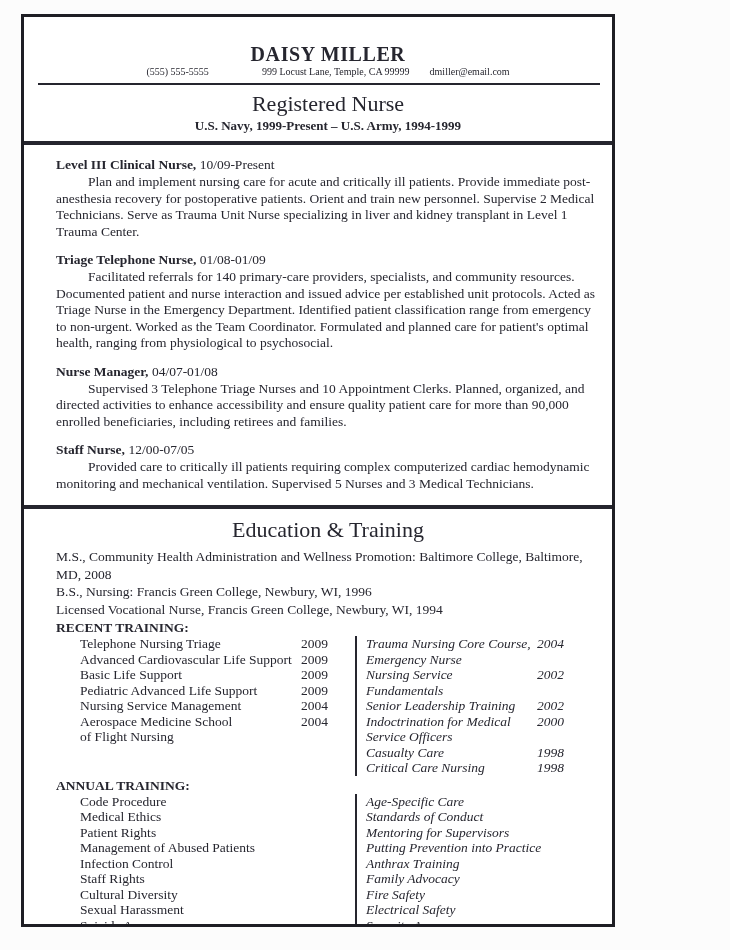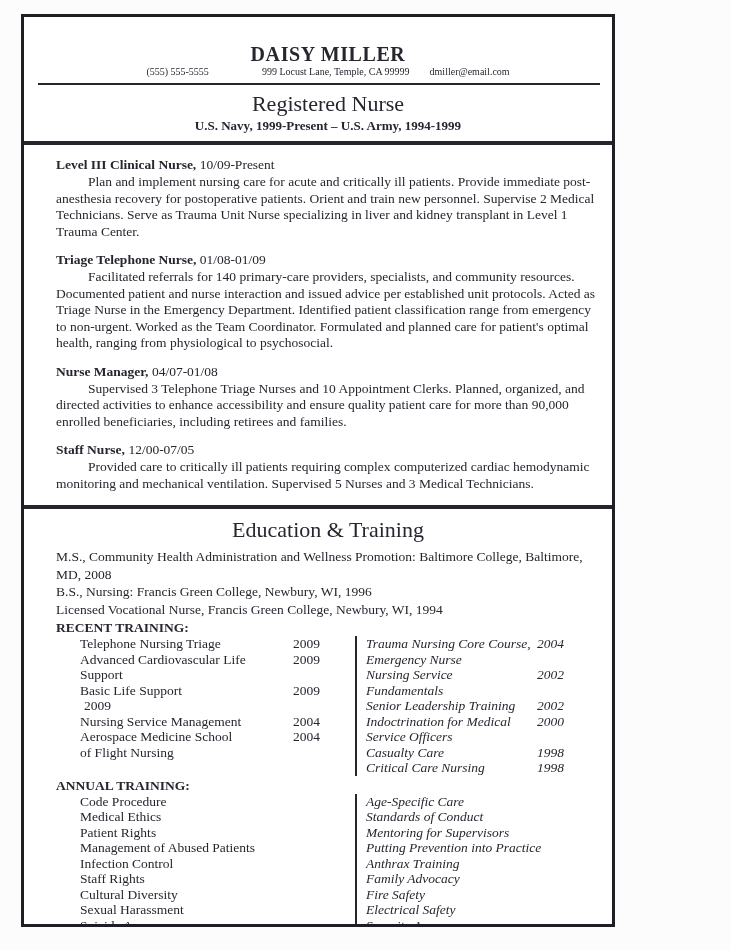--- a/index.html
+++ b/index.html
@@ -55,21 +55,21 @@
     margin:8px 0 5px; text-align:center;
     font-size:22px; font-weight:normal;
   }
   .edu-line { margin:0; font-size:13.5px; line-height:17.5px; }
   
   .training-heading { margin:2px 0 0; font-size:13.5px; line-height:16px; font-weight:bold; }
   .training.annual .training-heading { }
   .cols { display:flex; align-items:stretch; }
   .col { box-sizing:border-box; }
   .col.left {
-    width:301px; padding:0 28px 0 24px;
+    width:301px; padding:0 20px 0 24px;
     border-right:2px solid #26262f;
   }
   .col.right { flex:1; padding:0 29px 0 9px;font-style:italic; }
   .t-row { display:flex; font-size:13.5px; line-height:15.5px; }
   .t-name { flex:1; white-space:pre-line; }
   .t-year { width:34px; margin-left:4px; text-align:left; }
 </style>
 </head>
 <body>
 
@@ -139,20 +139,21 @@
             <span class="t-name">Advanced Cardiovascular Life Support</span>
             <span class="t-year">2009</span>
           </div>
 
           <div class="t-row">
             <span class="t-name">Basic Life Support</span>
             <span class="t-year">2009</span>
           </div>
 
           <div class="t-row">
+            <span class="t-name">Pediatric Advanced Life Support</span>
             <span class="t-year">2009</span>
           </div>
 
           <div class="t-row">
             <span class="t-name">Nursing Service Management</span>
             <span class="t-year">2004</span>
           </div>
 
           <div class="t-row">
             <span class="t-name">Aerospace Medicine School

